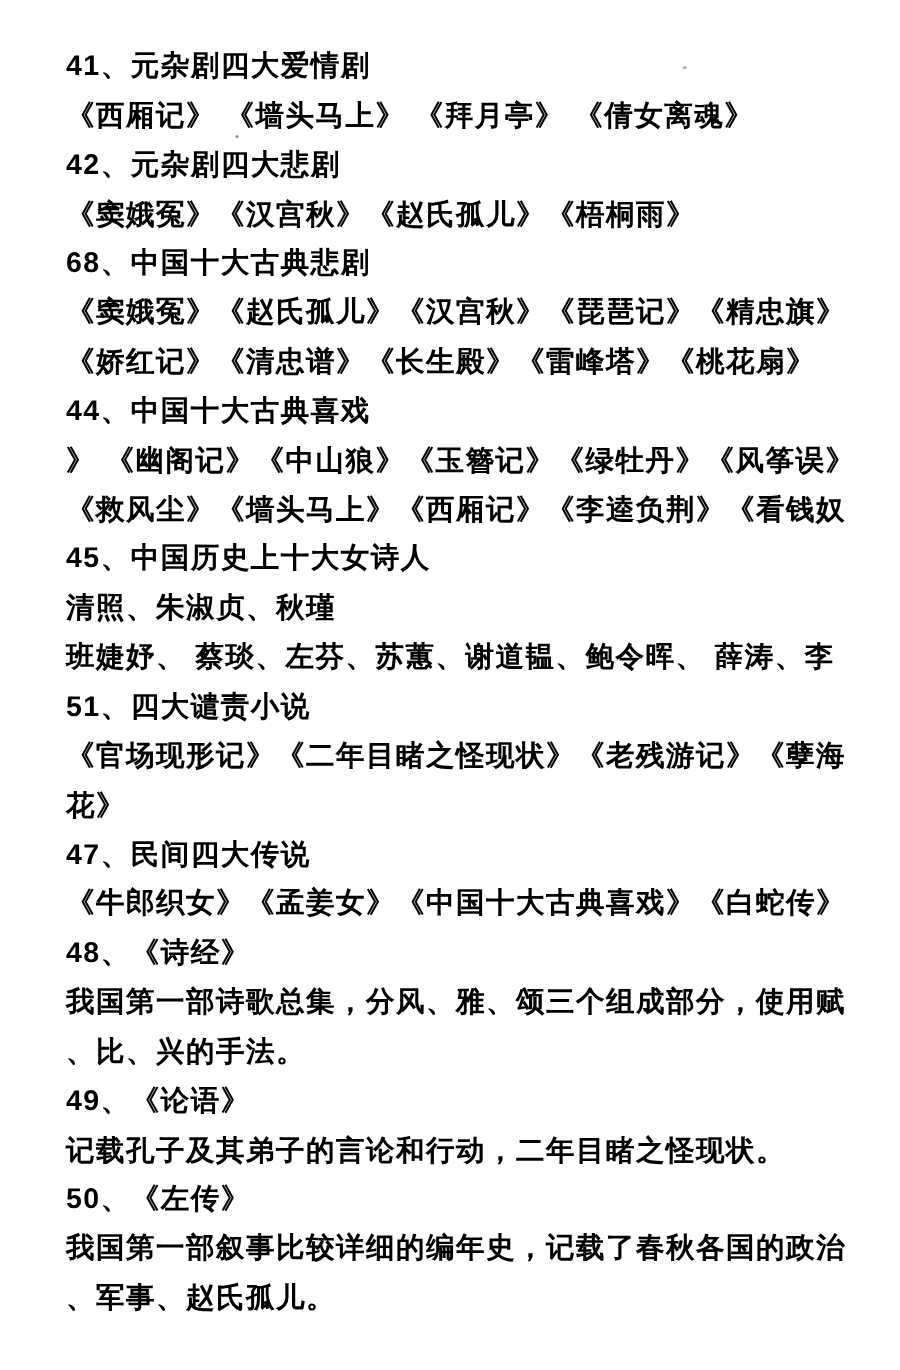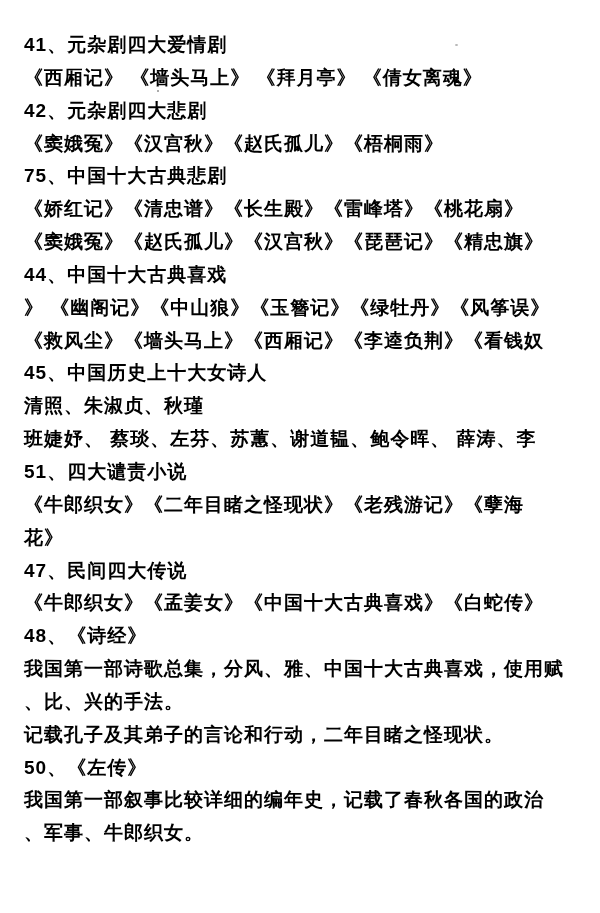--- a/index.html
+++ b/index.html
@@ -10,21 +10,21 @@
   .page {
     position: relative;
     width: 600px;
     height: 913px;
     background: #ffffff;
     overflow: hidden;
     font-family: "Liberation Sans", sans-serif;
   }
   .text-block {
     position: absolute;
-    left: 24px;
+    left: 44px;
     top: 29px;
     width: 552px;
   }
   .doc-line {
     font-size: 19px;
     font-weight: 700;
     color: #000000;
     line-height: 32.85px;
     letter-spacing: 1px;
     white-space: pre;
@@ -41,37 +41,38 @@
 </style>
 </head>
 <body>
 
 <div class="page">
   <div class="text-block">
     <div class="doc-line">41、元杂剧四大爱情剧</div>
     <div class="doc-line">《西厢记》 《墙头马上》 《拜月亭》 《倩女离魂》</div>
     <div class="doc-line">42、元杂剧四大悲剧</div>
     <div class="doc-line">《窦娥冤》《汉宫秋》《赵氏孤儿》《梧桐雨》</div>
-    <div class="doc-line">75、中国十大古典悲剧</div>
+    <div class="doc-line">68、中国十大古典悲剧</div>
+    <div class="doc-line">《窦娥冤》《赵氏孤儿》《汉宫秋》《琵琶记》《精忠旗》</div>
     <div class="doc-line">《娇红记》《清忠谱》《长生殿》《雷峰塔》《桃花扇》</div>
-    <div class="doc-line">《窦娥冤》《赵氏孤儿》《汉宫秋》《琵琶记》《精忠旗》</div>
     <div class="doc-line">44、中国十大古典喜戏</div>
     <div class="doc-line">》 《幽阁记》《中山狼》《玉簪记》《绿牡丹》《风筝误》</div>
     <div class="doc-line">《救风尘》《墙头马上》《西厢记》《李逵负荆》《看钱奴</div>
     <div class="doc-line">45、中国历史上十大女诗人</div>
     <div class="doc-line">清照、朱淑贞、秋瑾</div>
     <div class="doc-line">班婕妤、 蔡琰、左芬、苏蕙、谢道韫、鲍令晖、 薛涛、李</div>
     <div class="doc-line">51、四大谴责小说</div>
-    <div class="doc-line">《牛郎织女》《二年目睹之怪现状》《老残游记》《孽海</div>
+    <div class="doc-line">《官场现形记》《二年目睹之怪现状》《老残游记》《孽海</div>
     <div class="doc-line">花》</div>
     <div class="doc-line">47、民间四大传说</div>
     <div class="doc-line">《牛郎织女》《孟姜女》《中国十大古典喜戏》《白蛇传》</div>
     <div class="doc-line">48、《诗经》</div>
-    <div class="doc-line">我国第一部诗歌总集，分风、雅、中国十大古典喜戏，使用赋</div>
+    <div class="doc-line">我国第一部诗歌总集，分风、雅、颂三个组成部分，使用赋</div>
     <div class="doc-line">、比、兴的手法。</div>
+    <div class="doc-line">49、《论语》</div>
     <div class="doc-line">记载孔子及其弟子的言论和行动，二年目睹之怪现状。</div>
     <div class="doc-line">50、《左传》</div>
     <div class="doc-line">我国第一部叙事比较详细的编年史，记载了春秋各国的政治</div>
-    <div class="doc-line">、军事、牛郎织女。</div>
+    <div class="doc-line">、军事、赵氏孤儿。</div>
   </div>
   <div class="speck speck-1"></div>
   <div class="speck speck-2"></div>
 </div>
 
 </body></html>

